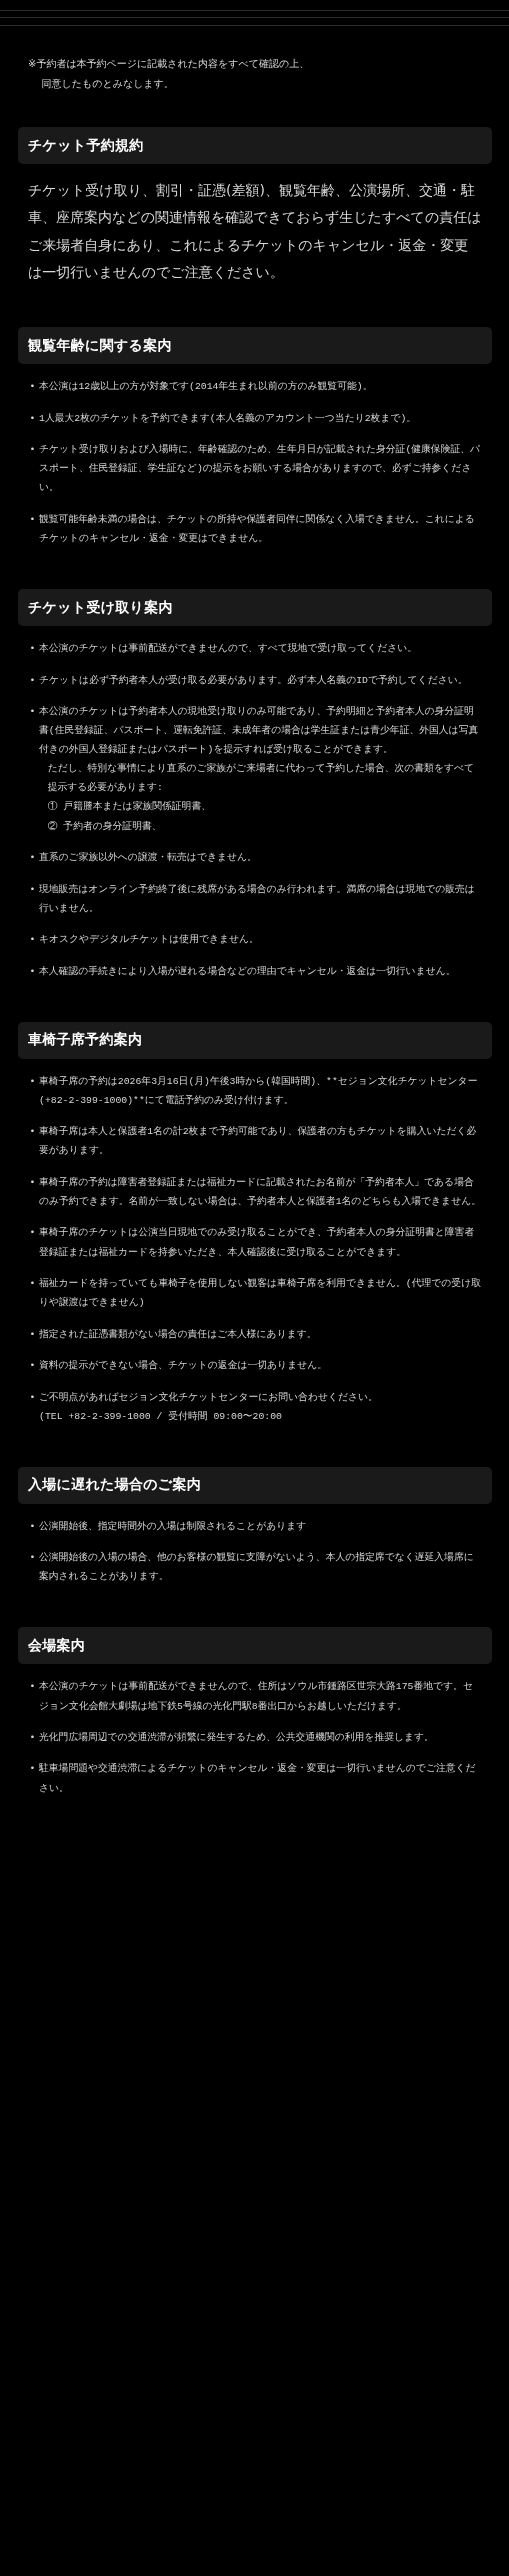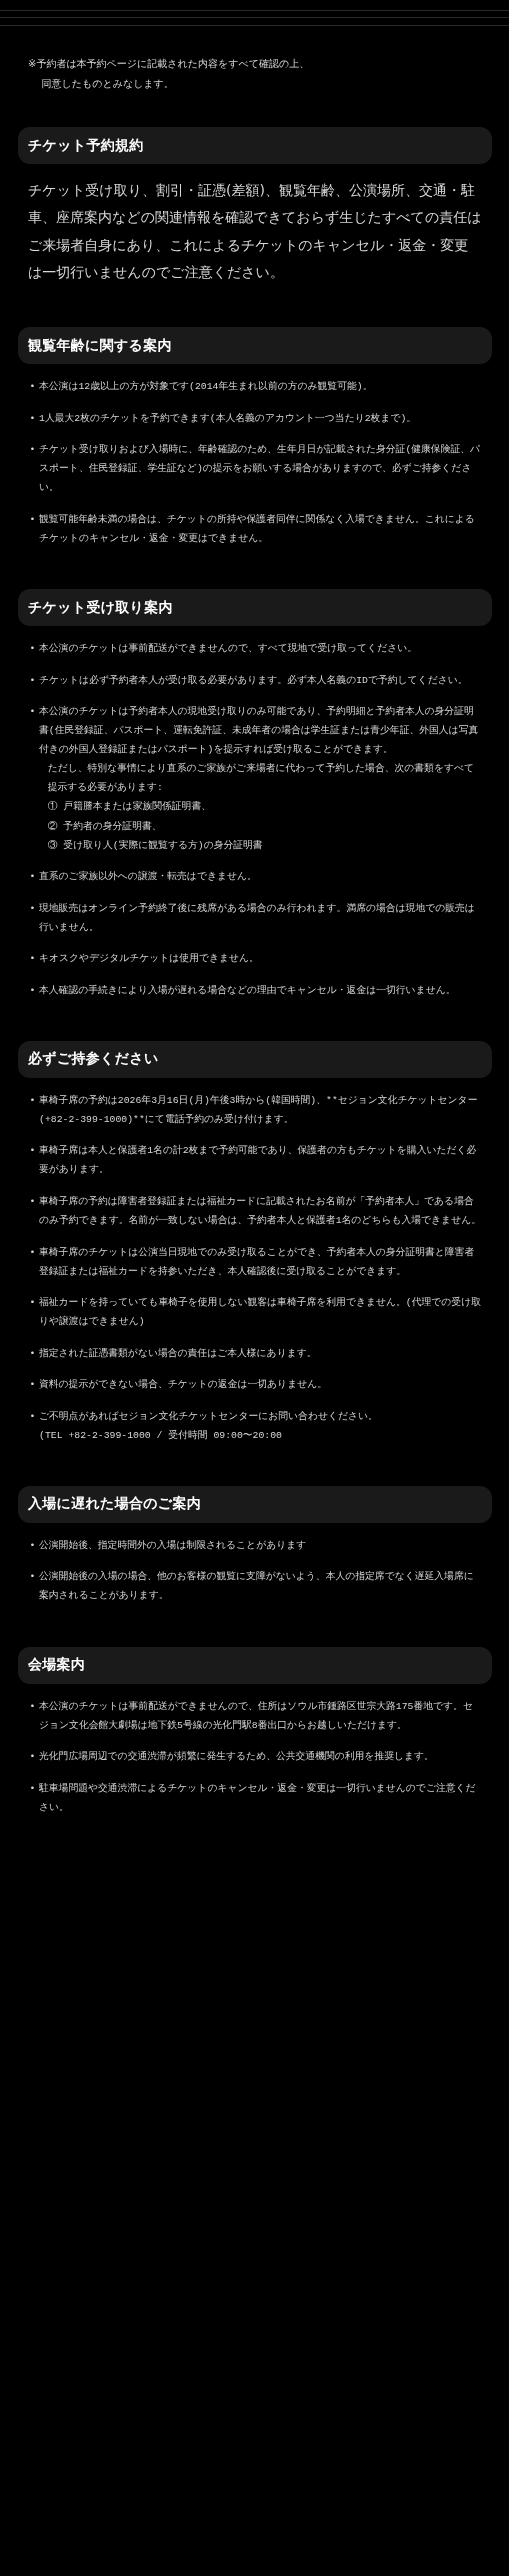--- a/index.html
+++ b/index.html
@@ -50,21 +50,21 @@
     font-weight: bold;
     color: #ffffff;
     letter-spacing: 0.02em;
     margin: 0 0 13px 0;
   }
   .section-title.boxed {
     background: #1a1a1a;
     padding: 9.5px 10.2px;
     margin-left: -10.2px;
     margin-right: -10.2px;
-    border-radius: 12px;
+    border-radius: 5px;
   }
   .para {
     font-size: 14px;
     line-height: 1.95;
     color: #d8d8d8;
     margin: 0 0 11.7px 0;
   }
   ul.bullets {
     list-style: none;
     margin: 0;
@@ -143,33 +143,32 @@
     <div class="section">
       <div class="section-title boxed">チケット受け取り案内</div>
       <ul class="bullets">
         <li>本公演のチケットは事前配送ができませんので、すべて現地で受け取ってください。</li>
         <li>チケットは必ず予約者本人が受け取る必要があります。必ず本人名義のIDで予約してください。</li>
         <li>
           <span>本公演のチケットは予約者本人の現地受け取りのみ可能であり、予約明細と予約者本人の身分証明書(住民登録証、パスポート、運転免許証、未成年者の場合は学生証または青少年証、外国人は写真付きの外国人登録証またはパスポート)を提示すれば受け取ることができます。</span>
           <span class="sub">ただし、特別な事情により直系のご家族がご来場者に代わって予約した場合、次の書類をすべて提示する必要があります:</span>
           <span class="sub">① 戸籍謄本または家族関係証明書、</span>
           <span class="sub">② 予約者の身分証明書、</span>
-          <span class="sub">③ 受け取り人(実際に観覧する方)の身分証明書</span>
         </li>
         <li>直系のご家族以外への譲渡・転売はできません。</li>
         <li>現地販売はオンライン予約終了後に残席がある場合のみ行われます。満席の場合は現地での販売は行いません。</li>
         <li>キオスクやデジタルチケットは使用できません。</li>
         <li>本人確認の手続きにより入場が遅れる場合などの理由でキャンセル・返金は一切行いません。</li>
       </ul>
     </div>
 
     <div class="spacer-lg"></div>
 
     <div class="section">
-      <div class="section-title boxed">必ずご持参ください</div>
+      <div class="section-title boxed">車椅子席予約案内</div>
       <ul class="bullets">
         <li>車椅子席の予約は2026年3月16日(月)午後3時から(韓国時間)、**セジョン文化チケットセンター(+82-2-399-1000)**にて電話予約のみ受け付けます。</li>
         <li>車椅子席は本人と保護者1名の計2枚まで予約可能であり、保護者の方もチケットを購入いただく必要があります。</li>
         <li>車椅子席の予約は障害者登録証または福祉カードに記載されたお名前が「予約者本人」である場合のみ予約できます。名前が一致しない場合は、予約者本人と保護者1名のどちらも入場できません。</li>
         <li>車椅子席のチケットは公演当日現地でのみ受け取ることができ、予約者本人の身分証明書と障害者登録証または福祉カードを持参いただき、本人確認後に受け取ることができます。</li>
         <li>福祉カードを持っていても車椅子を使用しない観客は車椅子席を利用できません。(代理での受け取りや譲渡はできません)</li>
         <li>指定された証憑書類がない場合の責任はご本人様にあります。</li>
         <li>資料の提示ができない場合、チケットの返金は一切ありません。</li>
         <li>
           <span>ご不明点があればセジョン文化チケットセンターにお問い合わせください。</span>

